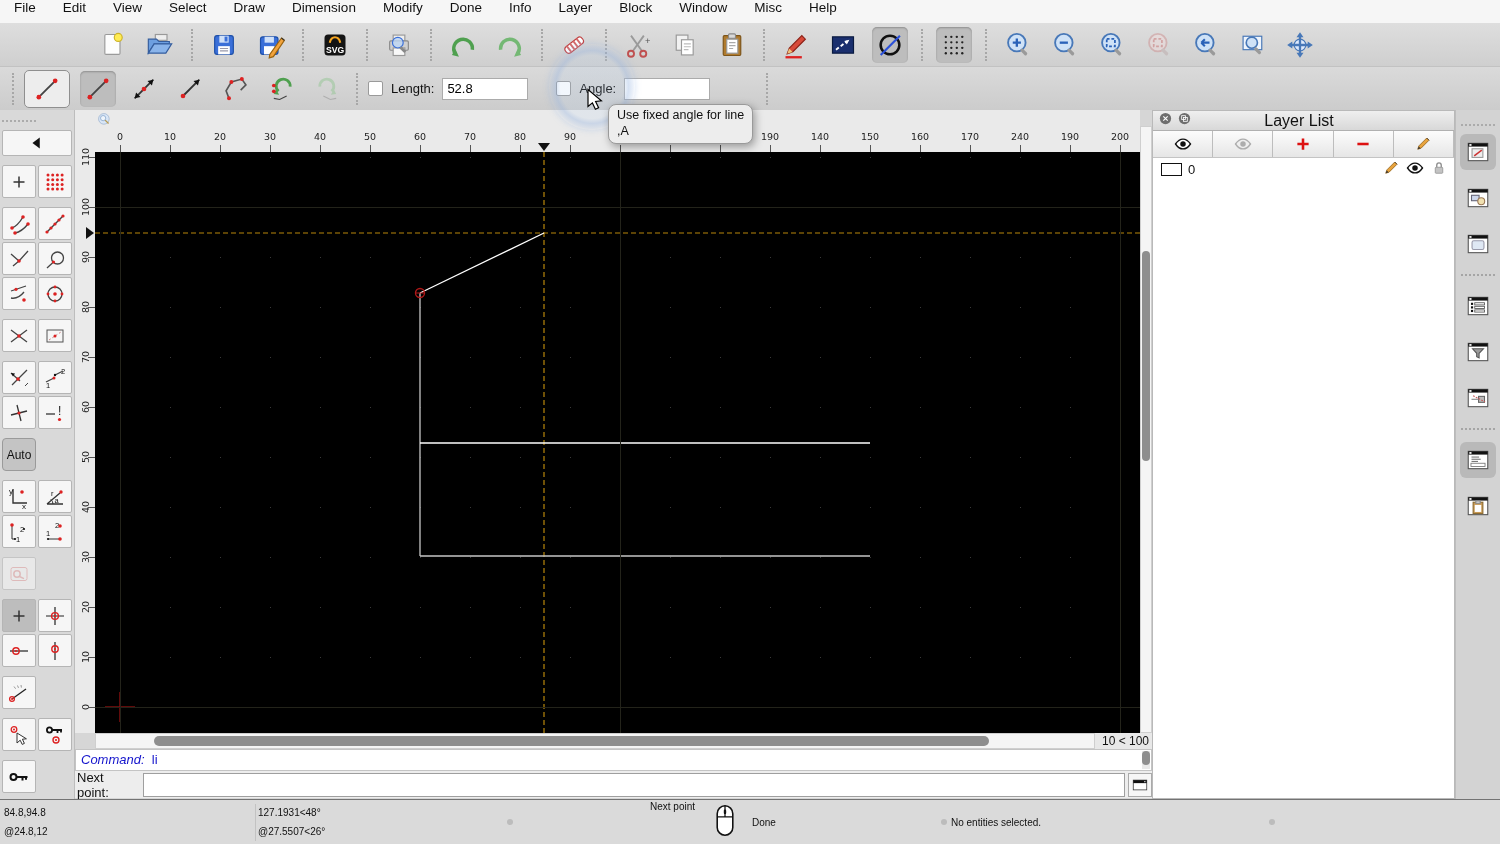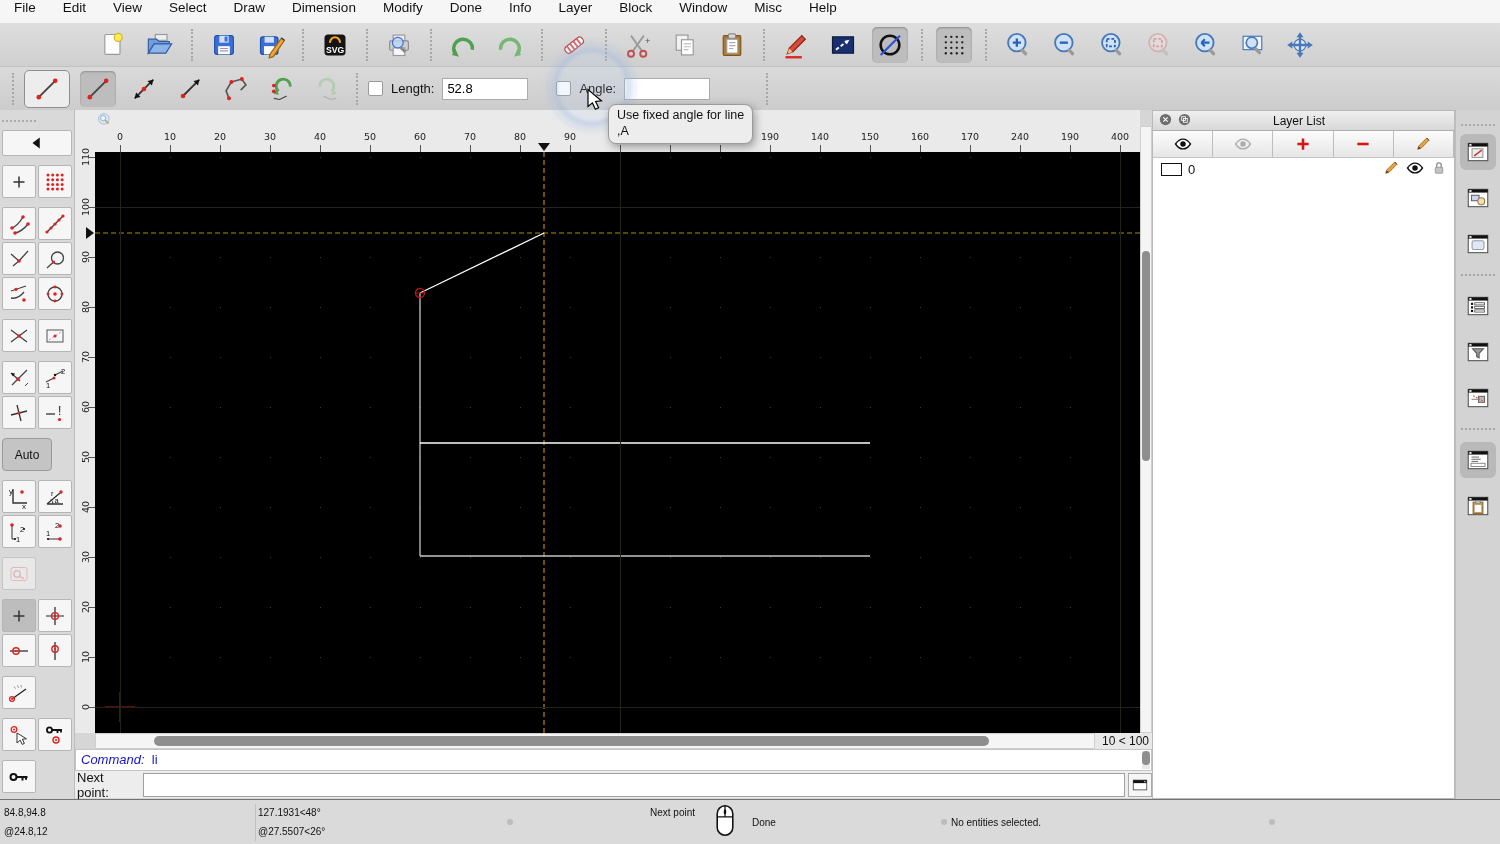--- a/index.html
+++ b/index.html
@@ -29,21 +29,21 @@
   
   .snapbar{position:absolute;left:0;top:110px;width:75px;height:689px;background:#d9d9d9;
            border-right:1px solid #bdbdbd;box-sizing:border-box;padding-top:10px;}
   .srow{display:flex;gap:2px;padding-left:2px;margin-bottom:2px;}
   .srow.gap{margin-top:9px;}
   .sbtn{width:34px;height:33px;background:#f6f6f6;border:1px solid #b5b5b5;border-radius:2px;
         display:flex;align-items:center;justify-content:center;box-sizing:border-box;}
   .sbtn.wide{width:70px;height:26px;}
   .sbtn.pressed{background:#bdbdbd;}
   .sbtn.disabled{opacity:.55;}
-  .sbtn.txt{font-size:12px;background:#c4c4c4;border-color:#9a9a9a;border-radius:4px;width:50px;}
+  .sbtn.txt{font-size:12px;background:#c4c4c4;border-color:#9a9a9a;border-radius:4px;width:34px;}
   
   .rulerh{position:absolute;left:75px;top:110px;width:1065px;height:42px;background:#eaeaea;}
   .corner-ic{position:absolute;left:22px;top:2px;}
   .hnum{position:absolute;top:21px;transform:translateX(-50%);font-size:9.5px;color:#222;
         font-family:"DejaVu Sans",sans-serif;}
   .htick{position:absolute;top:35px;width:1px;height:7px;background:#555;}
   .hmarker{position:absolute;top:33px;width:0;height:0;border-left:6px solid transparent;
            border-right:6px solid transparent;border-top:8px solid #111;transform:translateX(-50%);}
   .rulerv{position:absolute;left:75px;top:152px;width:20px;height:581px;background:#eaeaea;}
   .vnum{position:absolute;left:-1px;transform:translateY(-50%) rotate(-90deg);font-size:9.5px;
@@ -76,21 +76,21 @@
   .cmdrow{position:absolute;left:75px;top:771px;width:1077px;height:27px;background:#ededed;
           display:flex;align-items:center;font-size:13px;box-sizing:border-box;padding-left:2px;}
   .cmdinput{width:985px;height:20px;border:1px solid #9f9f9f;background:#fff;margin-left:4px;
             font-family:"Liberation Sans",sans-serif;font-size:13px;}
   .kbdbtn{width:22px;height:22px;margin-left:3px;background:#f6f6f6;border:1px solid #aaa;
           display:flex;align-items:center;justify-content:center;}
   
   .layerpanel{position:absolute;left:1152px;top:110px;width:303px;height:689px;background:#fff;
               border:1px solid #b9b9b9;box-sizing:border-box;}
   .lp-title{height:19px;background:linear-gradient(#efefef,#d8d8d8);border-bottom:1px solid #b0b0b0;
-            display:flex;align-items:center;font-size:12px;justify-content:flex-end;}
+            display:flex;align-items:center;font-size:16px;justify-content:flex-end;}
   .lp-title .cap{flex:1;text-align:center;}
   .lp-tools{height:26px;display:flex;border-bottom:1px solid #c4c4c4;background:#e9e9e9;}
   .lp-btn{flex:1;border-right:1px solid #bdbdbd;background:linear-gradient(#fcfcfc,#e6e6e6);
           display:flex;align-items:center;justify-content:center;}
   .layer-row{height:22px;display:flex;align-items:center;font-size:13px;gap:6px;padding-left:8px;}
   .swatch{width:19px;height:11px;background:#fff;border:1px solid #111;}
   .lr-right{margin-left:auto;display:flex;align-items:center;gap:5px;padding-right:6px;}
   
   .dockstrip{position:absolute;left:1455px;top:110px;width:45px;height:689px;background:#d3d3d3;
              border-left:1px solid #bdbdbd;box-sizing:border-box;
@@ -695,21 +695,21 @@
       <div class="hnum" style="left: 795px;">150</div>
       <div class="htick" style="left: 795px;"></div>
       <div class="hnum" style="left: 845px;">160</div>
       <div class="htick" style="left: 845px;"></div>
       <div class="hnum" style="left: 895px;">170</div>
       <div class="htick" style="left: 895px;"></div>
       <div class="hnum" style="left: 945px;">240</div>
       <div class="htick" style="left: 945px;"></div>
       <div class="hnum" style="left: 995px;">190</div>
       <div class="htick" style="left: 995px;"></div>
-      <div class="hnum" style="left: 1045px;">400</div>
+      <div class="hnum" style="left: 1045px;">200</div>
       <div class="htick" style="left: 1045px;"></div>
       <div class="hmarker" style="left: 469px;"></div>
     </div>
   <div class="rulerv" id="rulerv">
       <div class="vnum" style="top: 555px;">0</div>
       <div class="vtick" style="top: 555px;"></div>
       <div class="vnum" style="top: 505px;">10</div>
       <div class="vtick" style="top: 505px;"></div>
       <div class="vnum" style="top: 455px;">20</div>
       <div class="vtick" style="top: 455px;"></div>
@@ -931,21 +931,21 @@
       </div>
     </div>
 
   <div class="statusbar">
     <span class="st" style="left:4px;top:7px">84.8,94.8</span>
     <span class="st" style="left:4px;top:26px">@24.8,12</span>
     <span class="stsep"></span>
     <span class="st" style="left:258px;top:7px">127.1931&lt;48°</span>
     <span class="st" style="left:258px;top:26px">@27.5507&lt;26°</span>
     <span class="stdot" style="left:507px;top:19px"></span>
-    <span class="st" style="left:650px;top:7px">Next point</span>
+    <span class="st" style="left:650px;top:1px">Next point</span>
     <span class="st" style="left:714px;top:4px" id="mouseIc"><svg viewBox="0 0 24 36" width="22" height="33">
           <rect x="3.5" y="2" width="17" height="32" rx="8.5" fill="#fff" stroke="#111" stroke-width="1.7"></rect>
           <path d="M12 2v12M3.5 14h17" stroke="#111" stroke-width="1.4"></path>
           <rect x="10.7" y="6" width="2.6" height="5" rx="1.3" fill="#111"></rect>
         </svg></span>
     <span class="st" style="left:752px;top:17px">Done</span>
     <span class="stdot" style="left:941px;top:19px"></span>
     <span class="st" style="left:951px;top:17px">No entities selected.</span>
     <span class="stdot" style="left:1269px;top:19px"></span>
   </div>

